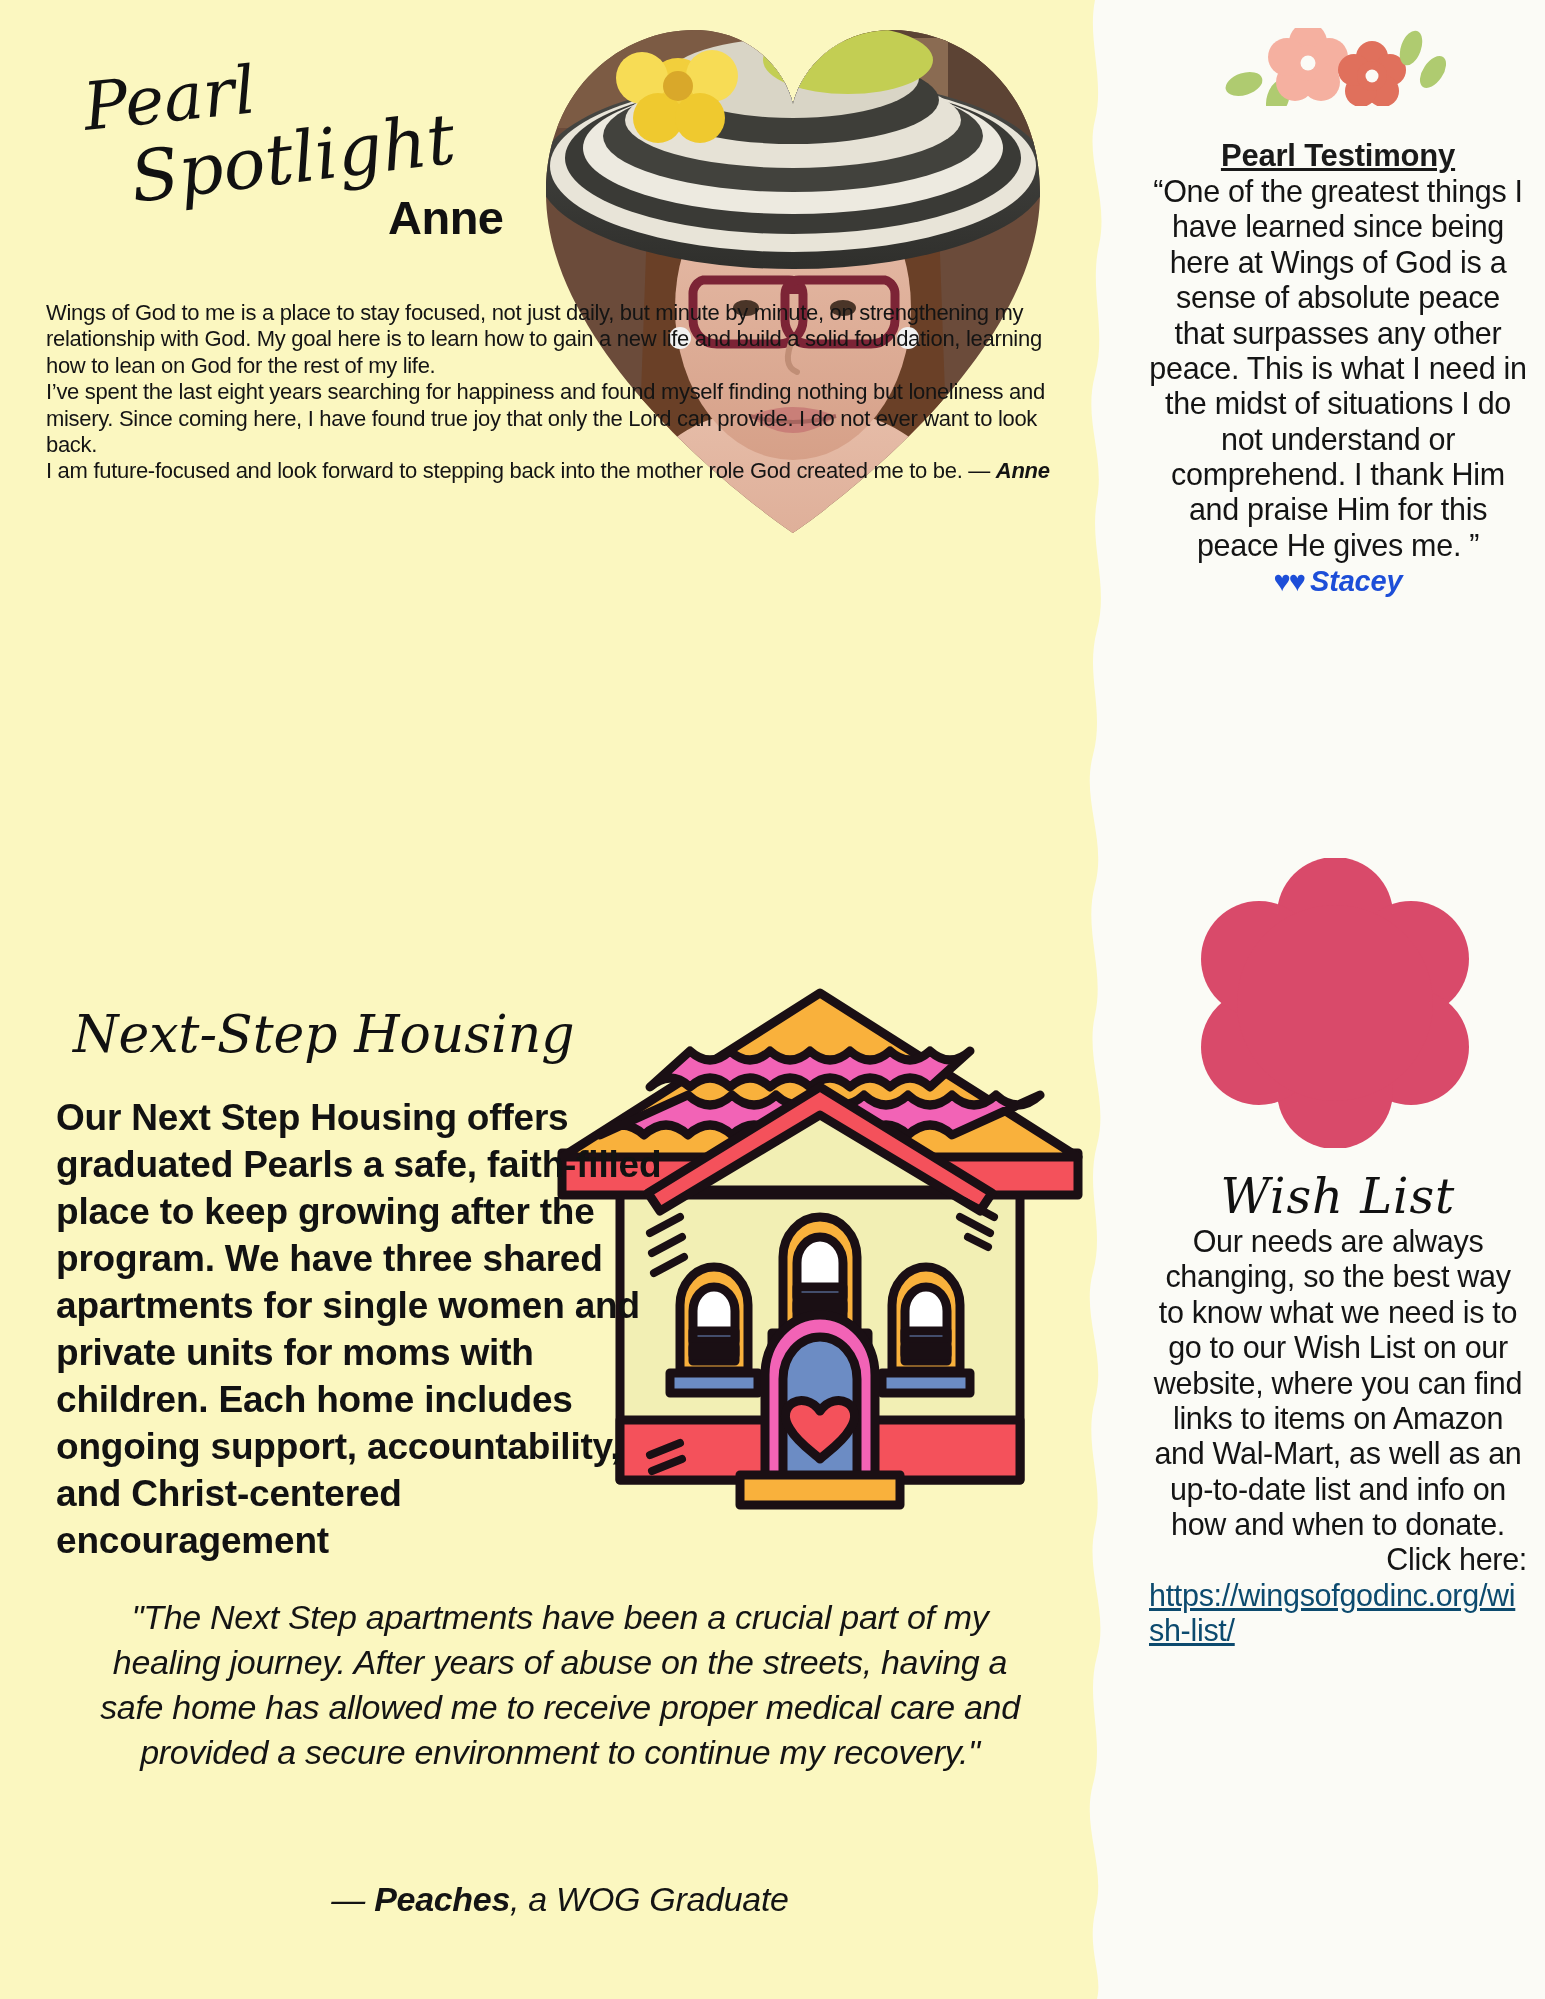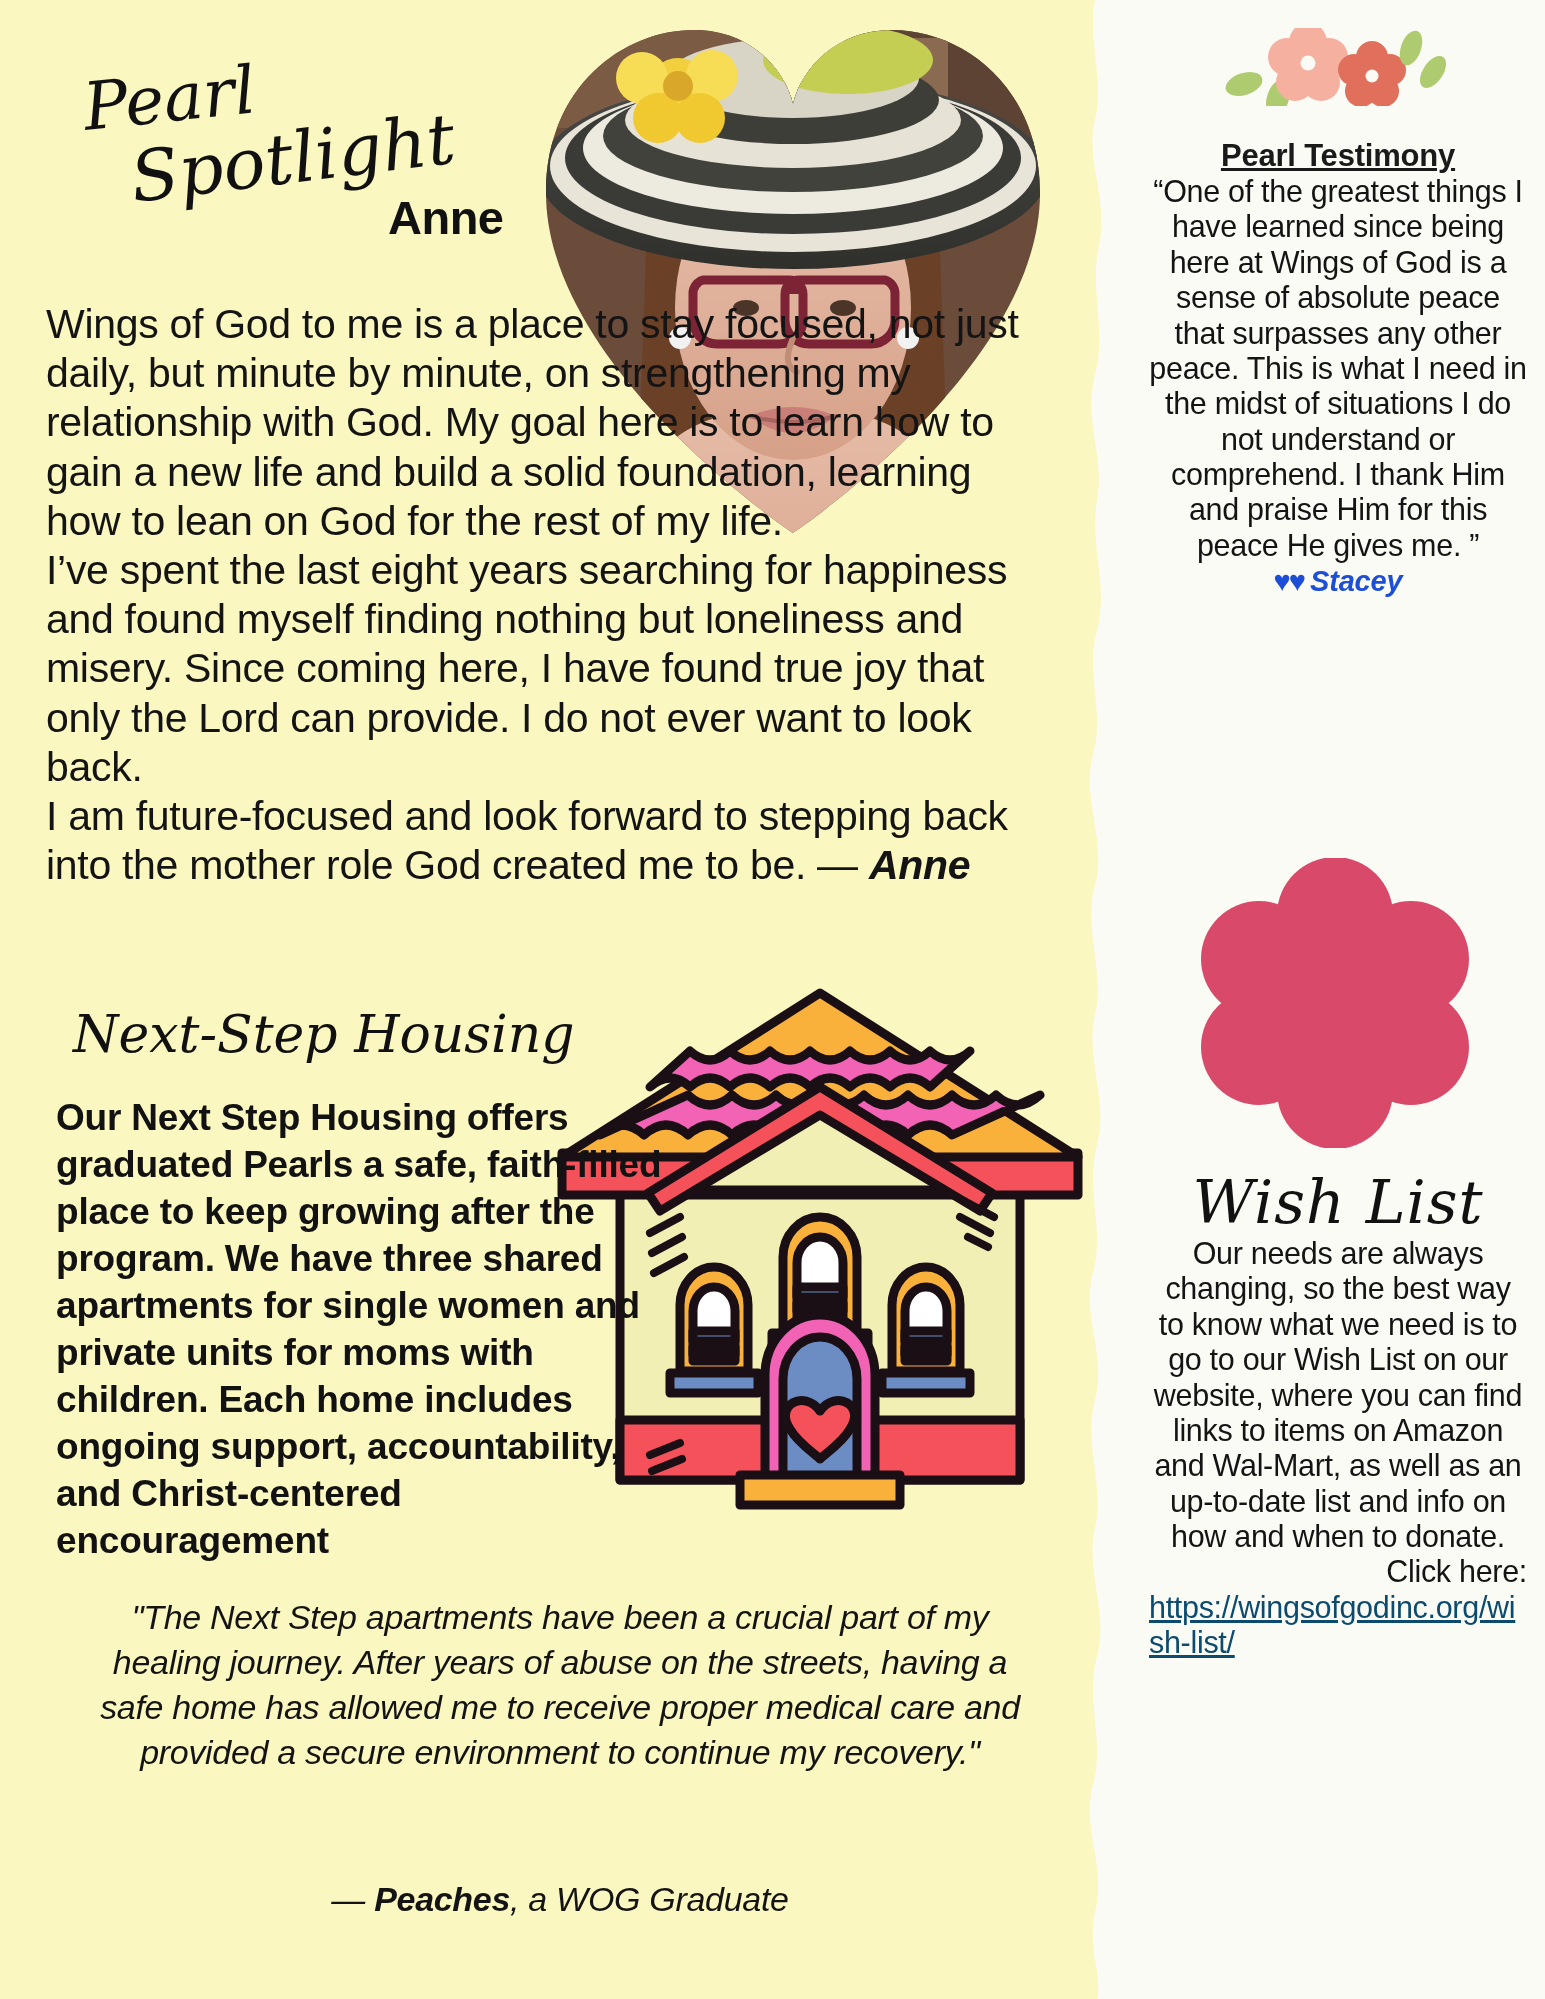--- a/index.html
+++ b/index.html
@@ -92,21 +92,21 @@
     height: 290px;
   }
   #flower-photo svg { display:block; width: 290px; height: 290px; }
 
   .script {
     font-family: "DejaVu Serif", serif;
     font-style: italic;
     font-weight: normal;
   }
   #wish-title {
-    font-size: 60px;
+    font-size: 48px;
     color: #111;
     letter-spacing: 1px;
     line-height: 1;
   }
 
   .link {
     text-decoration: underline;
     color: #0c4a6e;
     word-break: break-all;
   }
@@ -140,21 +140,21 @@
     height: 540px;
     z-index: 2;
   }
   #heart-photo svg { display: block; width: 530px; height: 540px; }
 
   #anne-body {
     position: absolute;
     left: 46px;
     top: 300px;
     width: 1010px;
-    font-size: 41px;
+    font-size: 22px;
     line-height: 1.2;
     color: #141414;
     z-index: 3;
     letter-spacing: -0.3px;
   }
   #anne-body p { margin: 0; }
   .b-i { font-weight: bold; font-style: italic; }
 
   
   #nsh-title {

